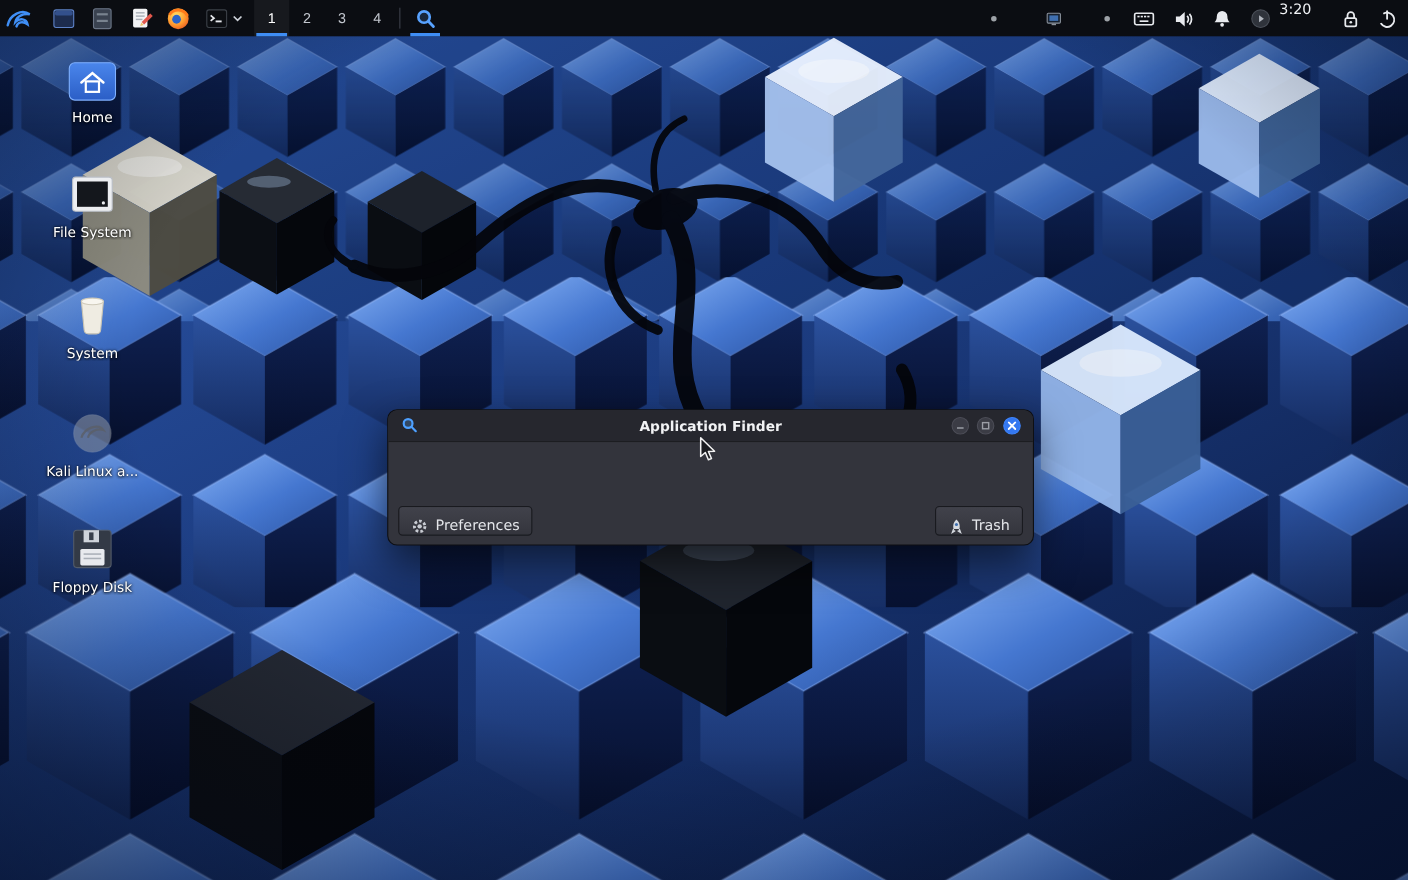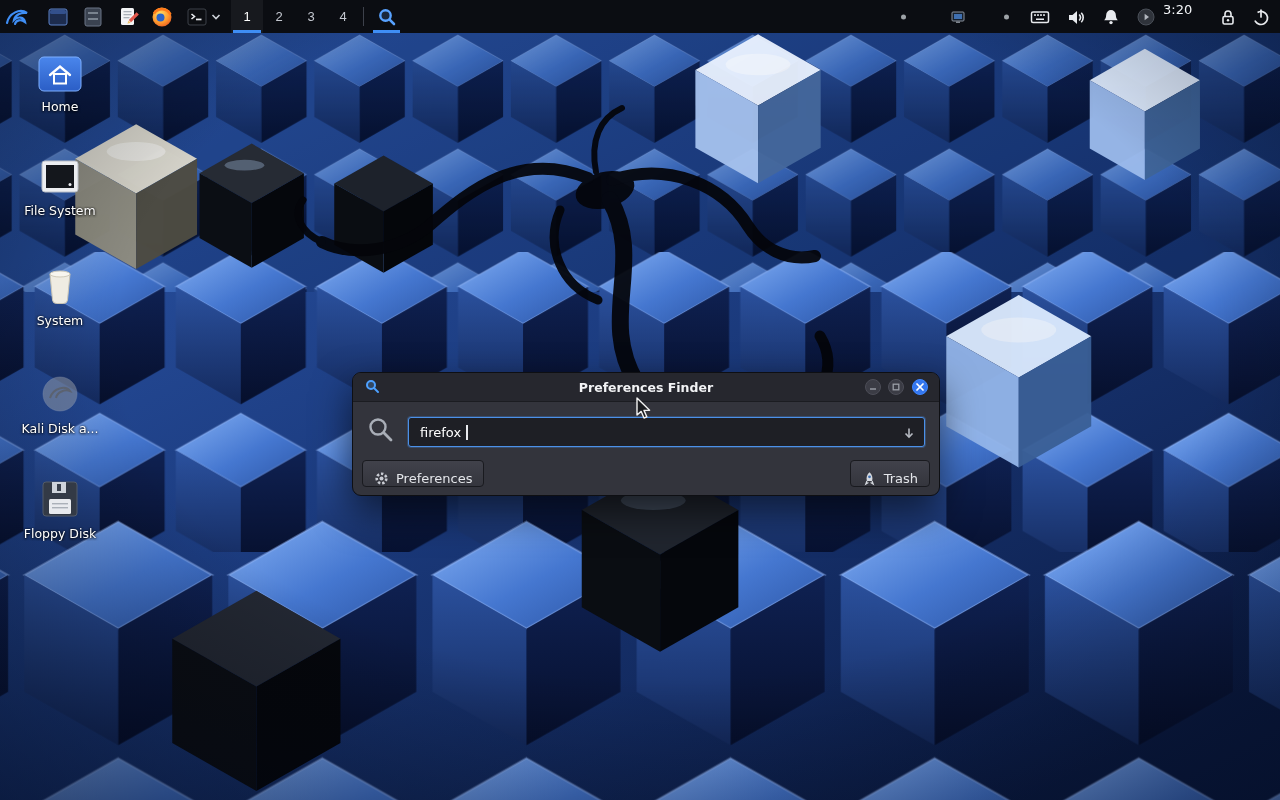--- a/index.html
+++ b/index.html
@@ -22,21 +22,21 @@
       color:#c3c7cf;font-size:13px;}
   .ws.active{color:#ffffff;background:rgba(255,255,255,.05);}
   .ws.active .bar{position:absolute;left:2px;right:2px;bottom:0;height:3px;background:#3f8ef5;}
   .pdivider{position:absolute;left:363px;top:7px;width:1px;height:19px;background:#3d414b;}
   .task{position:absolute;left:371px;top:0;width:31px;height:33px;display:flex;align-items:center;justify-content:center;
         background:rgba(255,255,255,.05);position:absolute;}
   .task .bar{position:absolute;left:2px;right:2px;bottom:0;height:3px;background:#3f8ef5;}
   .clock{position:absolute;top:0;height:18px;display:flex;align-items:center;color:#f2f4f7;font-size:13px;}
   .tray-dot{width:5px;height:5px;border-radius:50%;background:#cfd4da;opacity:.75;}
   
-  .dicon{position:absolute;left:12px;width:96px;text-align:center;z-index:10;cursor:default;}
+  .dicon{position:absolute;left:12px;width:96px;text-align:center;z-index:10;cursor:default;padding-left:24px;}
   .dart{display:flex;justify-content:center;}
   .dlabel{margin-top:6px;color:#ffffff;font-size:12.5px;line-height:1.1;
           text-shadow:0 1px 3px rgba(0,0,0,.95),0 0 2px rgba(0,0,0,.8);
           white-space:nowrap;overflow:hidden;text-overflow:ellipsis;}
   
   .finder{
     position:absolute;left:352px;top:372px;width:586px;height:122px;z-index:100;
     background:#33343c;border:1px solid #0e0f13;border-radius:9px;
     box-shadow:0 16px 38px rgba(0,0,0,.6);
   }
@@ -382,21 +382,21 @@
   <div class="dlabel">System</div>
 </div>
 
 <div class="dicon" style="top:372px">
   <div class="dart">
     <svg width="44" height="44" viewBox="0 0 44 44">
       <circle cx="22" cy="22" r="17" fill="#9aa0a8" opacity="0.5" stroke="#c3c7cd" stroke-opacity="0.5"></circle>
       <path d="M12 26 C15 16 28 13 32 19 C27 17 19 20 18 26" fill="none" stroke="#5a5f68" stroke-width="2" opacity="0.85"></path>
     </svg>
   </div>
-  <div class="dlabel">Kali Disk a...</div>
+  <div class="dlabel">Kali Linux a...</div>
 </div>
 
 <div class="dicon" style="top:477px">
   <div class="dart">
     <svg width="44" height="44" viewBox="0 0 44 44">
       <rect x="5" y="5" width="34" height="34" rx="3" fill="#333a46" stroke="#525b69"></rect>
       <rect x="14" y="5" width="14" height="11" fill="#cfd4db"></rect>
       <rect x="19" y="7" width="4" height="7" fill="#39404c"></rect>
       <rect x="11" y="22" width="22" height="15" rx="1.5" fill="#e8eaee"></rect>
       <rect x="14" y="26" width="16" height="1.4" fill="#aab0b8"></rect>
@@ -407,57 +407,39 @@
 </div>
 
 <div class="finder">
   <div class="titlebar">
     <span class="tb-icon">
       <svg width="15" height="15" viewBox="0 0 15 15">
           <circle cx="6" cy="6" r="4" stroke="#4da0ff" stroke-width="2" fill="rgba(90,170,255,.25)"></circle>
           <line x1="9" y1="9" x2="13" y2="13" stroke="#4da0ff" stroke-width="2" stroke-linecap="round"></line>
         </svg>
     </span>
-    <span class="title">Preferences Finder</span>
+    <span class="title">Application Finder</span>
     <span class="wbtn" style="right:58px">
       <svg width="8" height="8" viewBox="0 0 8 8">
           <line x1="1" y1="6" x2="7" y2="6" stroke="#9b9ea6" stroke-width="1.4"></line>
         </svg>
     </span>
     <span class="wbtn" style="right:35px">
       <svg width="8" height="8" viewBox="0 0 8 8">
           <rect x="1.2" y="1.2" width="5.6" height="5.6" fill="none" stroke="#9b9ea6" stroke-width="1.3"></rect>
         </svg>
     </span>
     <span class="wbtn close" style="right:11px">
       <svg width="8" height="8" viewBox="0 0 8 8">
           <line x1="1" y1="1" x2="7" y2="7" stroke="#ffffff" stroke-width="1.7" stroke-linecap="round"></line>
           <line x1="7" y1="1" x2="1" y2="7" stroke="#ffffff" stroke-width="1.7" stroke-linecap="round"></line>
         </svg>
     </span>
   </div>
 
-  <div class="srow">
-    <span class="maggrey">
-      <svg width="28" height="28" viewBox="0 0 28 28">
-          <circle cx="11" cy="11" r="7.5" stroke="#a9aeb7" stroke-width="2.4" fill="none"></circle>
-          <line x1="16.8" y1="16.8" x2="24" y2="24" stroke="#a9aeb7" stroke-width="2.8" stroke-linecap="round"></line>
-        </svg>
-    </span>
-    <div class="input">
-      <span>firefox</span>
-      <span class="caret"></span>
-      <span class="combo-arrow">
-        <svg width="14" height="14" viewBox="0 0 14 14">
-            <line x1="7" y1="2.5" x2="7" y2="10.5" stroke="#b6bac2" stroke-width="1.6"></line>
-            <polyline points="3.5,7.5 7,11 10.5,7.5" stroke="#b6bac2" stroke-width="1.6" fill="none"></polyline>
-          </svg>
-      </span>
-    </div>
-  </div>
 
   <div class="brow">
     <button class="btn">
       <svg width="15" height="15" viewBox="0 0 15 15">
           <circle cx="7.5" cy="7.5" r="4.8" fill="none" stroke="#c9ccd3" stroke-width="2.6" stroke-dasharray="2.4 1.9"></circle>
           <circle cx="7.5" cy="7.5" r="2" fill="#c9ccd3"></circle>
         </svg>
       <span>Preferences</span>
     </button>
     <button class="btn">

